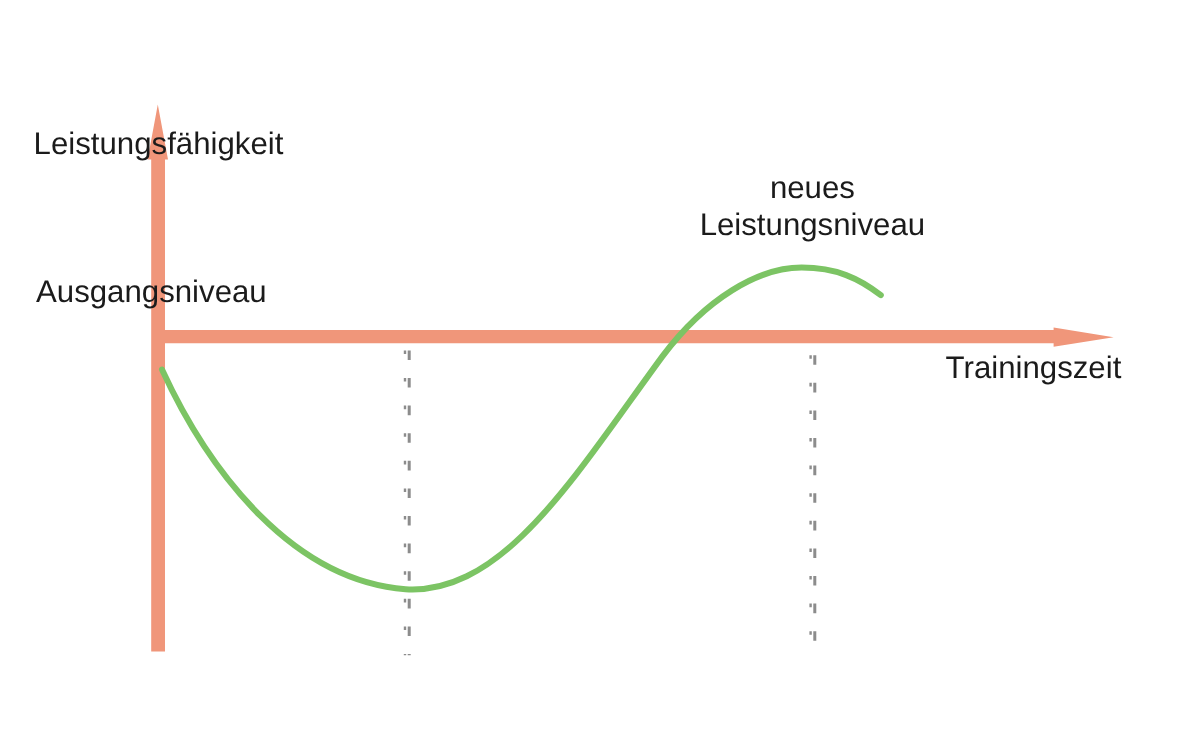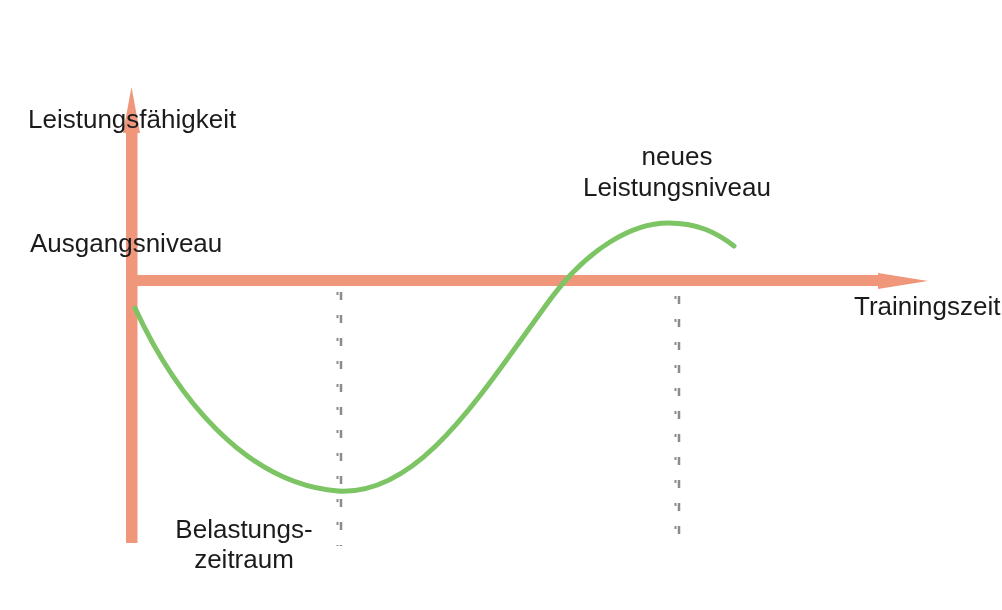--- a/index.html
+++ b/index.html
@@ -63,21 +63,17 @@
 
   <div class="label" style="left:28px; top:68px;margin-top:36px;">Leistungsfähigkeit</div>
 
   <div class="label centered" style="left:557px; top:141px; width:240px;">
     <span class="line">neues</span>
     <span class="line">Leistungsniveau</span>
   </div>
 
   <div class="label" style="left:30px; top:228px;">Ausgangsniveau</div>
 
-  <div class="label" style="left:854px; top:291px;">Trainingszeit</div>
+  <div class="label" style="left:788px; top:291px;">Trainingszeit</div>
 
-  <div class="label centered phase-label" style="left:124px; top:514px; width:240px;">
-    <span class="line">Belastungs-</span>
-    <span class="line">zeitraum</span>
-  </div>
 
 
 </div>
 
 </body></html>

